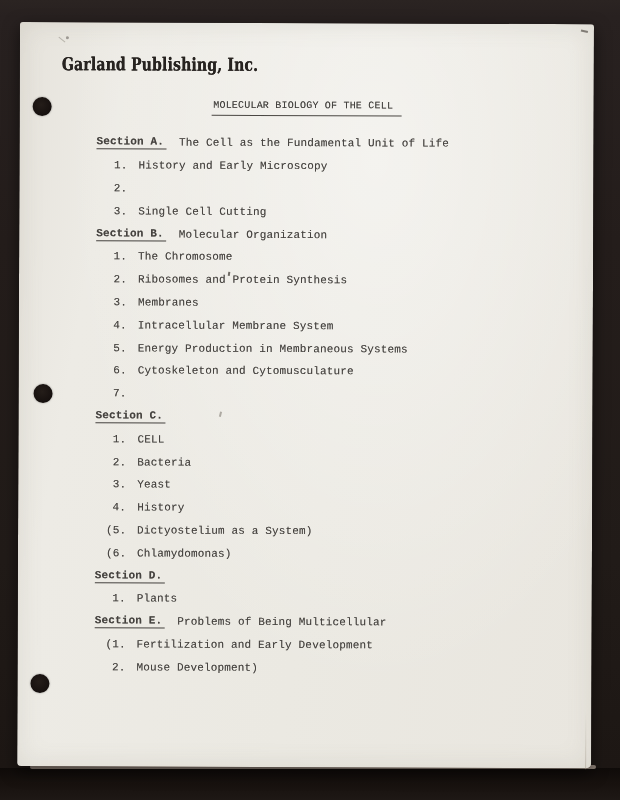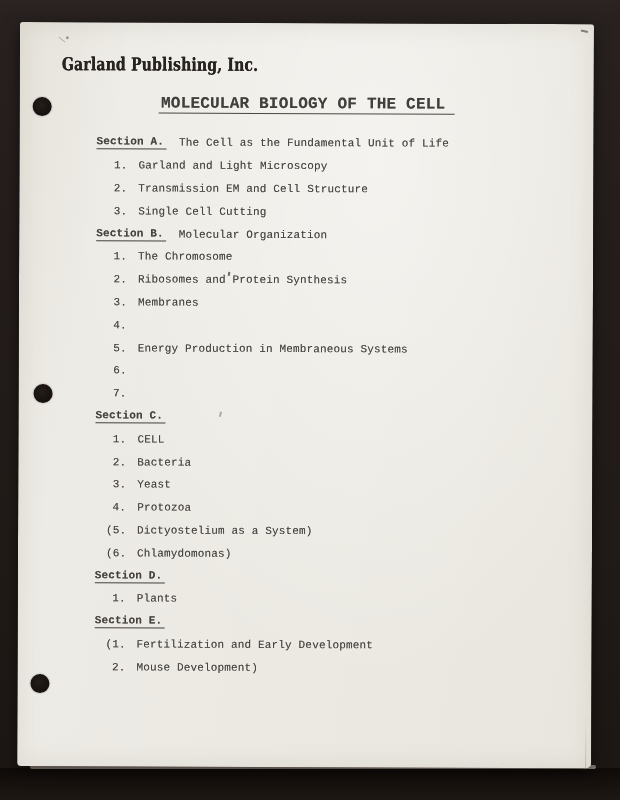--- a/index.html
+++ b/index.html
@@ -60,22 +60,22 @@
     white-space: nowrap;
     text-shadow: 0.2px 0 0 currentColor;
   }
 
   .title-row {
     position: absolute; left: 0; top: 74px; width: 100%;
     text-align: center; line-height: 14px;
   }
   .doc-title {
     display: inline-block;
-    font-size: 16px; letter-spacing: 0.2px;
-    font-weight: bold;
+    font-size: 10px; letter-spacing: 0.2px;
+    font-weight: normal;
     color: #413f3c;
     border-bottom: 1.3px solid #4a4743;
     padding: 0 9px 2px 2px;
     text-shadow: 0 0 0.5px rgba(70,68,64,0.55);
     white-space: pre;
   }
 
   .toc {
     position: absolute; left: 77px; top: 109px; right: 8px;
     font-size: 11px; letter-spacing: 0.15px;
@@ -126,25 +126,24 @@
       <span class="doc-title">MOLECULAR BIOLOGY OF THE CELL</span>
     </div>
 
     <div class="toc" id="toc">
         <div class="row section-row">
           <span class="section-label">Section A.</span>
           <span class="section-heading">The Cell as the Fundamental Unit of Life</span>
         </div>
         <div class="row item-row">
           <span class="item-num">1.</span>
-          <span class="item-text">Garland and Light Microscopy</span>
-        </div>
-        <div class="row item-row">
-          <span class="item-num">2.</span>
-          <span class="item-text">Transmission EM and Cell Structure</span>
+          <span class="item-text">History and Early Microscopy</span>
+        </div>
+        <div class="row item-row">
+          <span class="item-num">2.</span>
         </div>
         <div class="row item-row">
           <span class="item-num">3.</span>
           <span class="item-text">Single Cell Cutting</span>
         </div>
         <div class="row section-row">
           <span class="section-label">Section B.</span>
           <span class="section-heading">Molecular Organization</span>
         </div>
         <div class="row item-row">
@@ -154,27 +153,29 @@
         <div class="row item-row">
           <span class="item-num">2.</span>
           <span class="item-text">Ribosomes and Protein Synthesis</span>
         </div>
         <div class="row item-row">
           <span class="item-num">3.</span>
           <span class="item-text">Membranes</span>
         </div>
         <div class="row item-row">
           <span class="item-num">4.</span>
+          <span class="item-text">Intracellular Membrane System</span>
         </div>
         <div class="row item-row">
           <span class="item-num">5.</span>
           <span class="item-text">Energy Production in Membraneous Systems</span>
         </div>
         <div class="row item-row">
           <span class="item-num">6.</span>
+          <span class="item-text">Cytoskeleton and Cytomusculature</span>
         </div>
         <div class="row item-row">
           <span class="item-num">7.</span>
         </div>
         <div class="row section-row">
           <span class="section-label">Section C.</span>
         </div>
         <div class="row item-row">
           <span class="item-num">1.</span>
           <span class="item-text">CELL</span>
@@ -182,39 +183,40 @@
         <div class="row item-row">
           <span class="item-num">2.</span>
           <span class="item-text">Bacteria</span>
         </div>
         <div class="row item-row">
           <span class="item-num">3.</span>
           <span class="item-text">Yeast</span>
         </div>
         <div class="row item-row">
           <span class="item-num">4.</span>
-          <span class="item-text">Protozoa</span>
+          <span class="item-text">History</span>
         </div>
         <div class="row item-row">
           <span class="item-num">(5.</span>
           <span class="item-text">Dictyostelium as a System)</span>
         </div>
         <div class="row item-row">
           <span class="item-num">(6.</span>
           <span class="item-text">Chlamydomonas)</span>
         </div>
         <div class="row section-row">
           <span class="section-label">Section D.</span>
         </div>
         <div class="row item-row">
           <span class="item-num">1.</span>
           <span class="item-text">Plants</span>
         </div>
         <div class="row section-row">
           <span class="section-label">Section E.</span>
+          <span class="section-heading">Problems of Being Multicellular</span>
         </div>
         <div class="row item-row">
           <span class="item-num">(1.</span>
           <span class="item-text">Fertilization and Early Development</span>
         </div>
         <div class="row item-row">
           <span class="item-num">2.</span>
           <span class="item-text">Mouse Development)</span>
         </div>
       </div>

